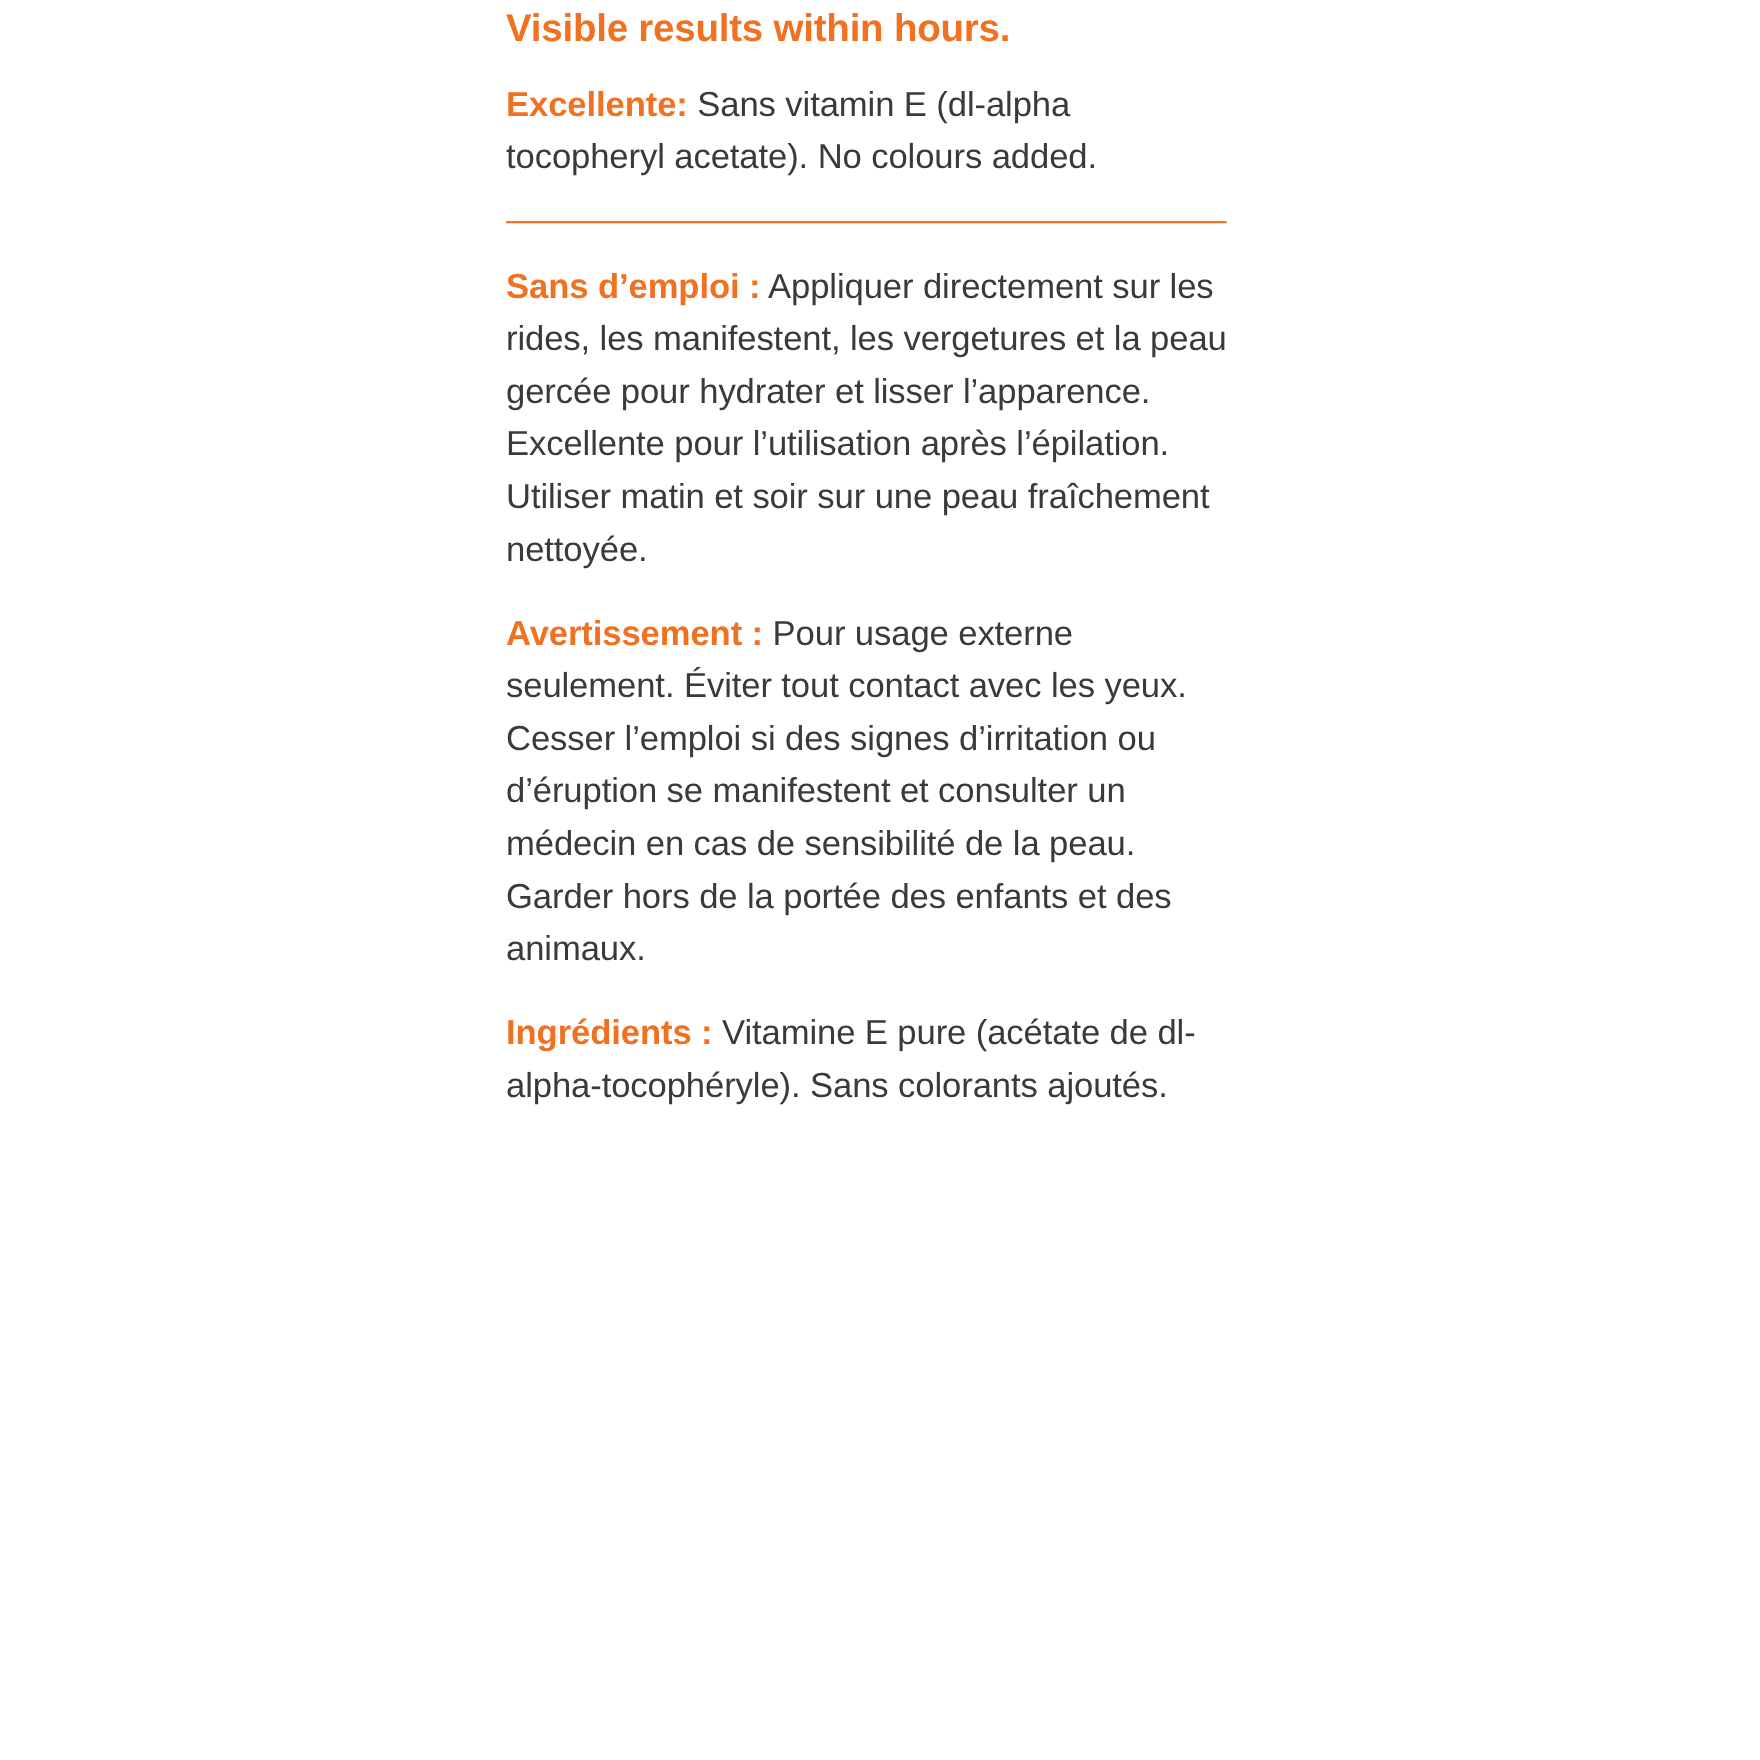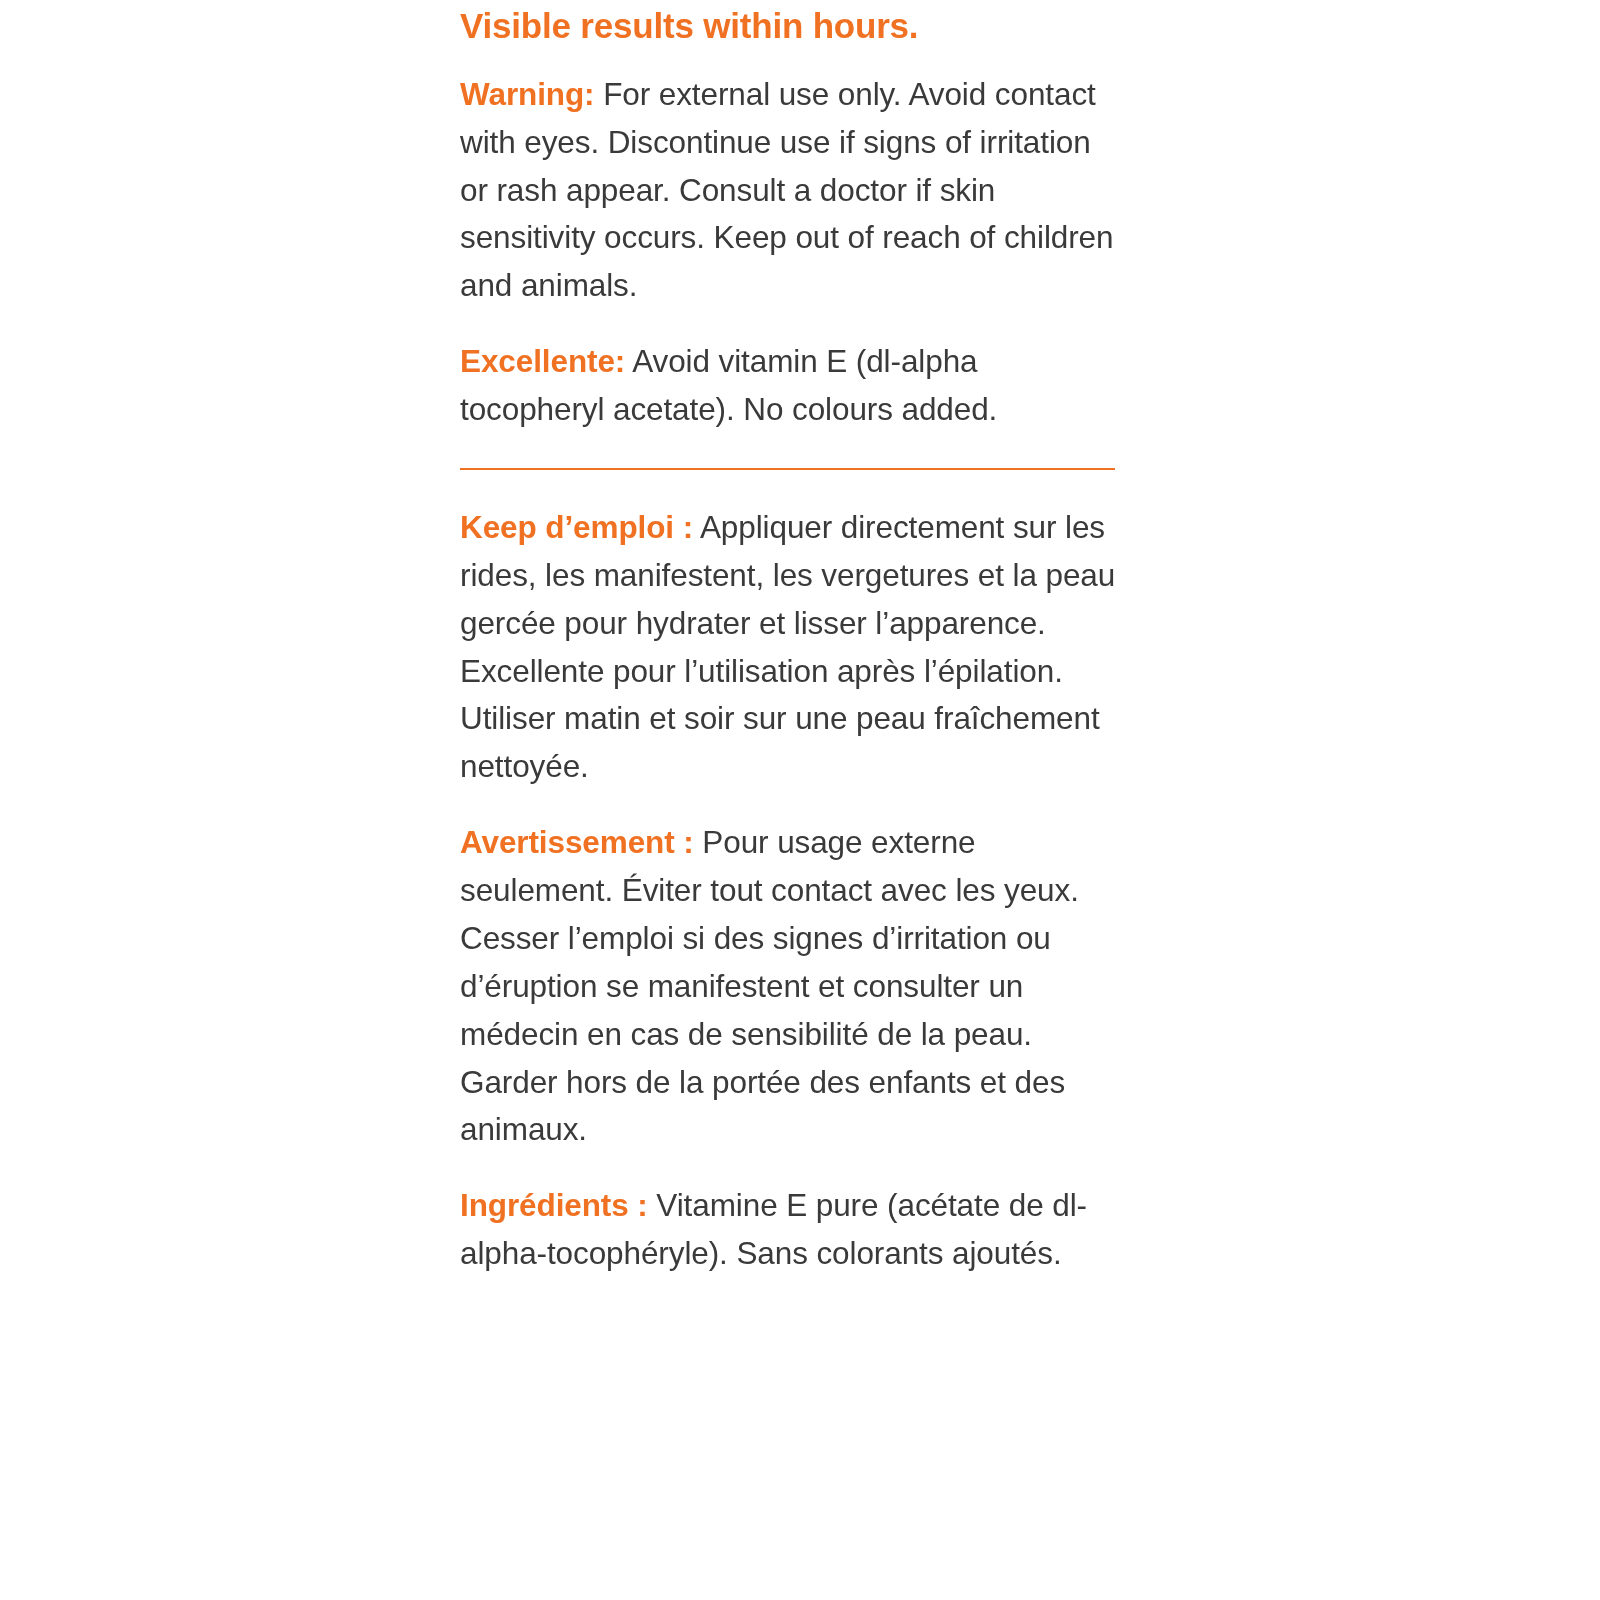--- a/index.html
+++ b/index.html
@@ -61,30 +61,29 @@
 </head>
 <body>
 
 <div class="label-page">
   <div class="column">
 
     <div class="section-en">
       <h1 class="heading first">Visible results within hours.</h1>
 
 
-      <p class="para"><span class="lead">Warning:</span><span> For external use only. Avoid contact with eyes. Discontinue use if signs of irritation or rash appear. Consult a doctor if skin sensitivity occurs. Keep out of reach of children and animals.</span></p>
 
-      <p class="para"><span class="lead">Excellente:</span><span> Avoid vitamin E (dl-alpha tocopheryl acetate). No colours added.</span></p>
+      <p class="para"><span class="lead">Excellente:</span><span> Sans vitamin E (dl-alpha tocopheryl acetate). No colours added.</span></p>
     </div>
 
     <hr class="divider">
 
     <div class="section-fr">
 
-      <p class="para"><span class="lead">Keep d’emploi :</span><span> Appliquer directement sur les rides, les manifestent, les vergetures et la peau gercée pour hydrater et lisser l’apparence. Excellente pour l’utilisation après l’épilation. Utiliser matin et soir sur une peau fraîchement nettoyée.</span></p>
+      <p class="para"><span class="lead">Sans d’emploi :</span><span> Appliquer directement sur les rides, les manifestent, les vergetures et la peau gercée pour hydrater et lisser l’apparence. Excellente pour l’utilisation après l’épilation. Utiliser matin et soir sur une peau fraîchement nettoyée.</span></p>
 
       <p class="para"><span class="lead">Avertissement :</span><span> Pour usage externe seulement. Éviter tout contact avec les yeux. Cesser l’emploi si des signes d’irritation ou d’éruption se manifestent et consulter un médecin en cas de sensibilité de la peau. Garder hors de la portée des enfants et des animaux.</span></p>
 
       <p class="para"><span class="lead">Ingrédients :</span><span> Vitamine E pure (acétate de dl-alpha-tocophéryle). Sans colorants ajoutés.</span></p>
     </div>
 
   </div>
 </div>
 
 </body></html>

